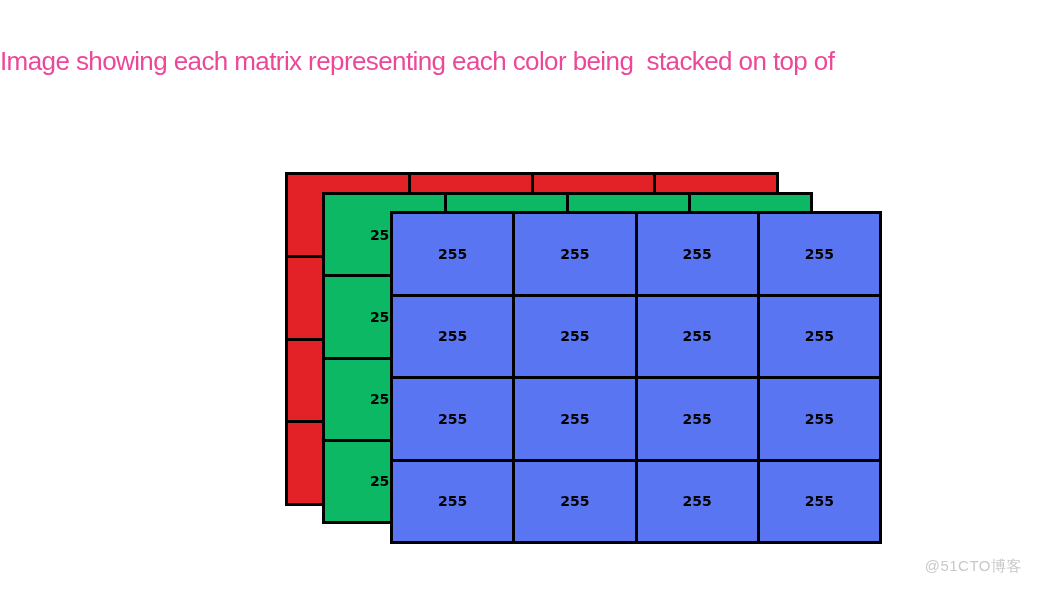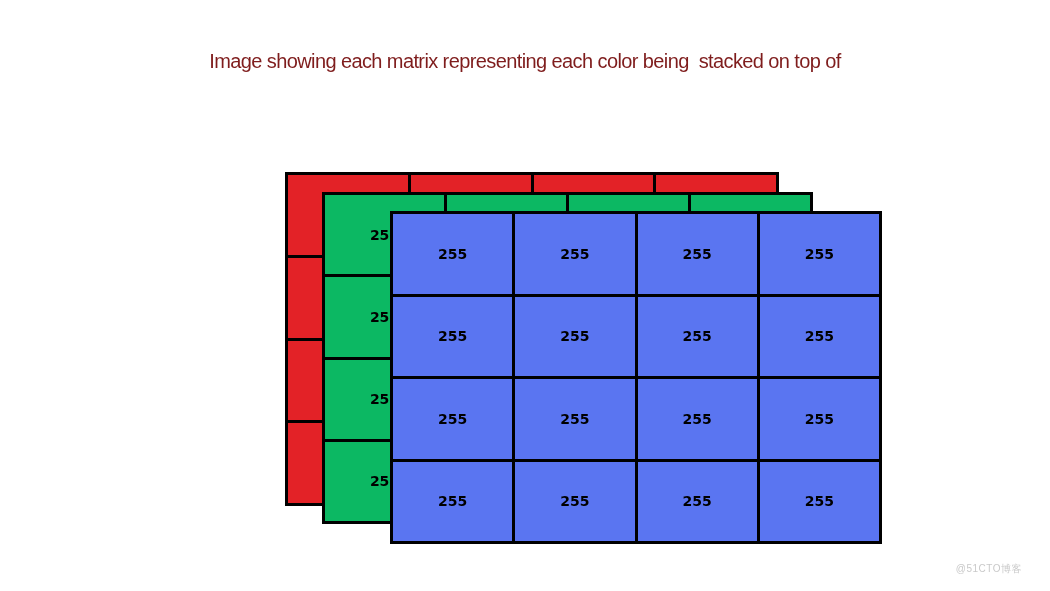--- a/index.html
+++ b/index.html
@@ -12,23 +12,22 @@
     background: #ffffff;
     position: relative;
     overflow: hidden;
     font-family: "Liberation Sans", sans-serif;
   }
   .title {
     position: absolute;
     top: 44px;
     left: 0;
     width: 100%;
-    text-align: center;
-    color: #7f1d1d;
-    font-size: 20px;
+    color: #ec4899;
+    font-size: 26px;
     line-height: 35px;
     font-weight: 500;
     letter-spacing: -0.6px;
   }
   .title .line {
     white-space: pre; 
   }
   .matrix {
     position: absolute;
     box-sizing: border-box;
@@ -53,21 +52,21 @@
   #m-red   .cell { background: #e32227; }
   #m-green { left: 322px; top: 192px; width: 491px; height: 332px; z-index: 2; }
   #m-green .cell { background: #0cb863; }
   #m-blue  { left: 390px; top: 211px; width: 492px; height: 333px; z-index: 3; }
   #m-blue  .cell { background: #5a75f1; }
   .watermark {
     position: absolute;
     right: 28px;
     bottom: 15px;
     color: #c9c9c9;
-    font-size: 10px;
+    font-size: 15px;
     letter-spacing: 0.5px;
   }
 </style>
 </head>
 <body>
 
 <div class="title">
   <div class="line">Image showing each matrix representing each color being  stacked on top of</div>
 </div>
 

